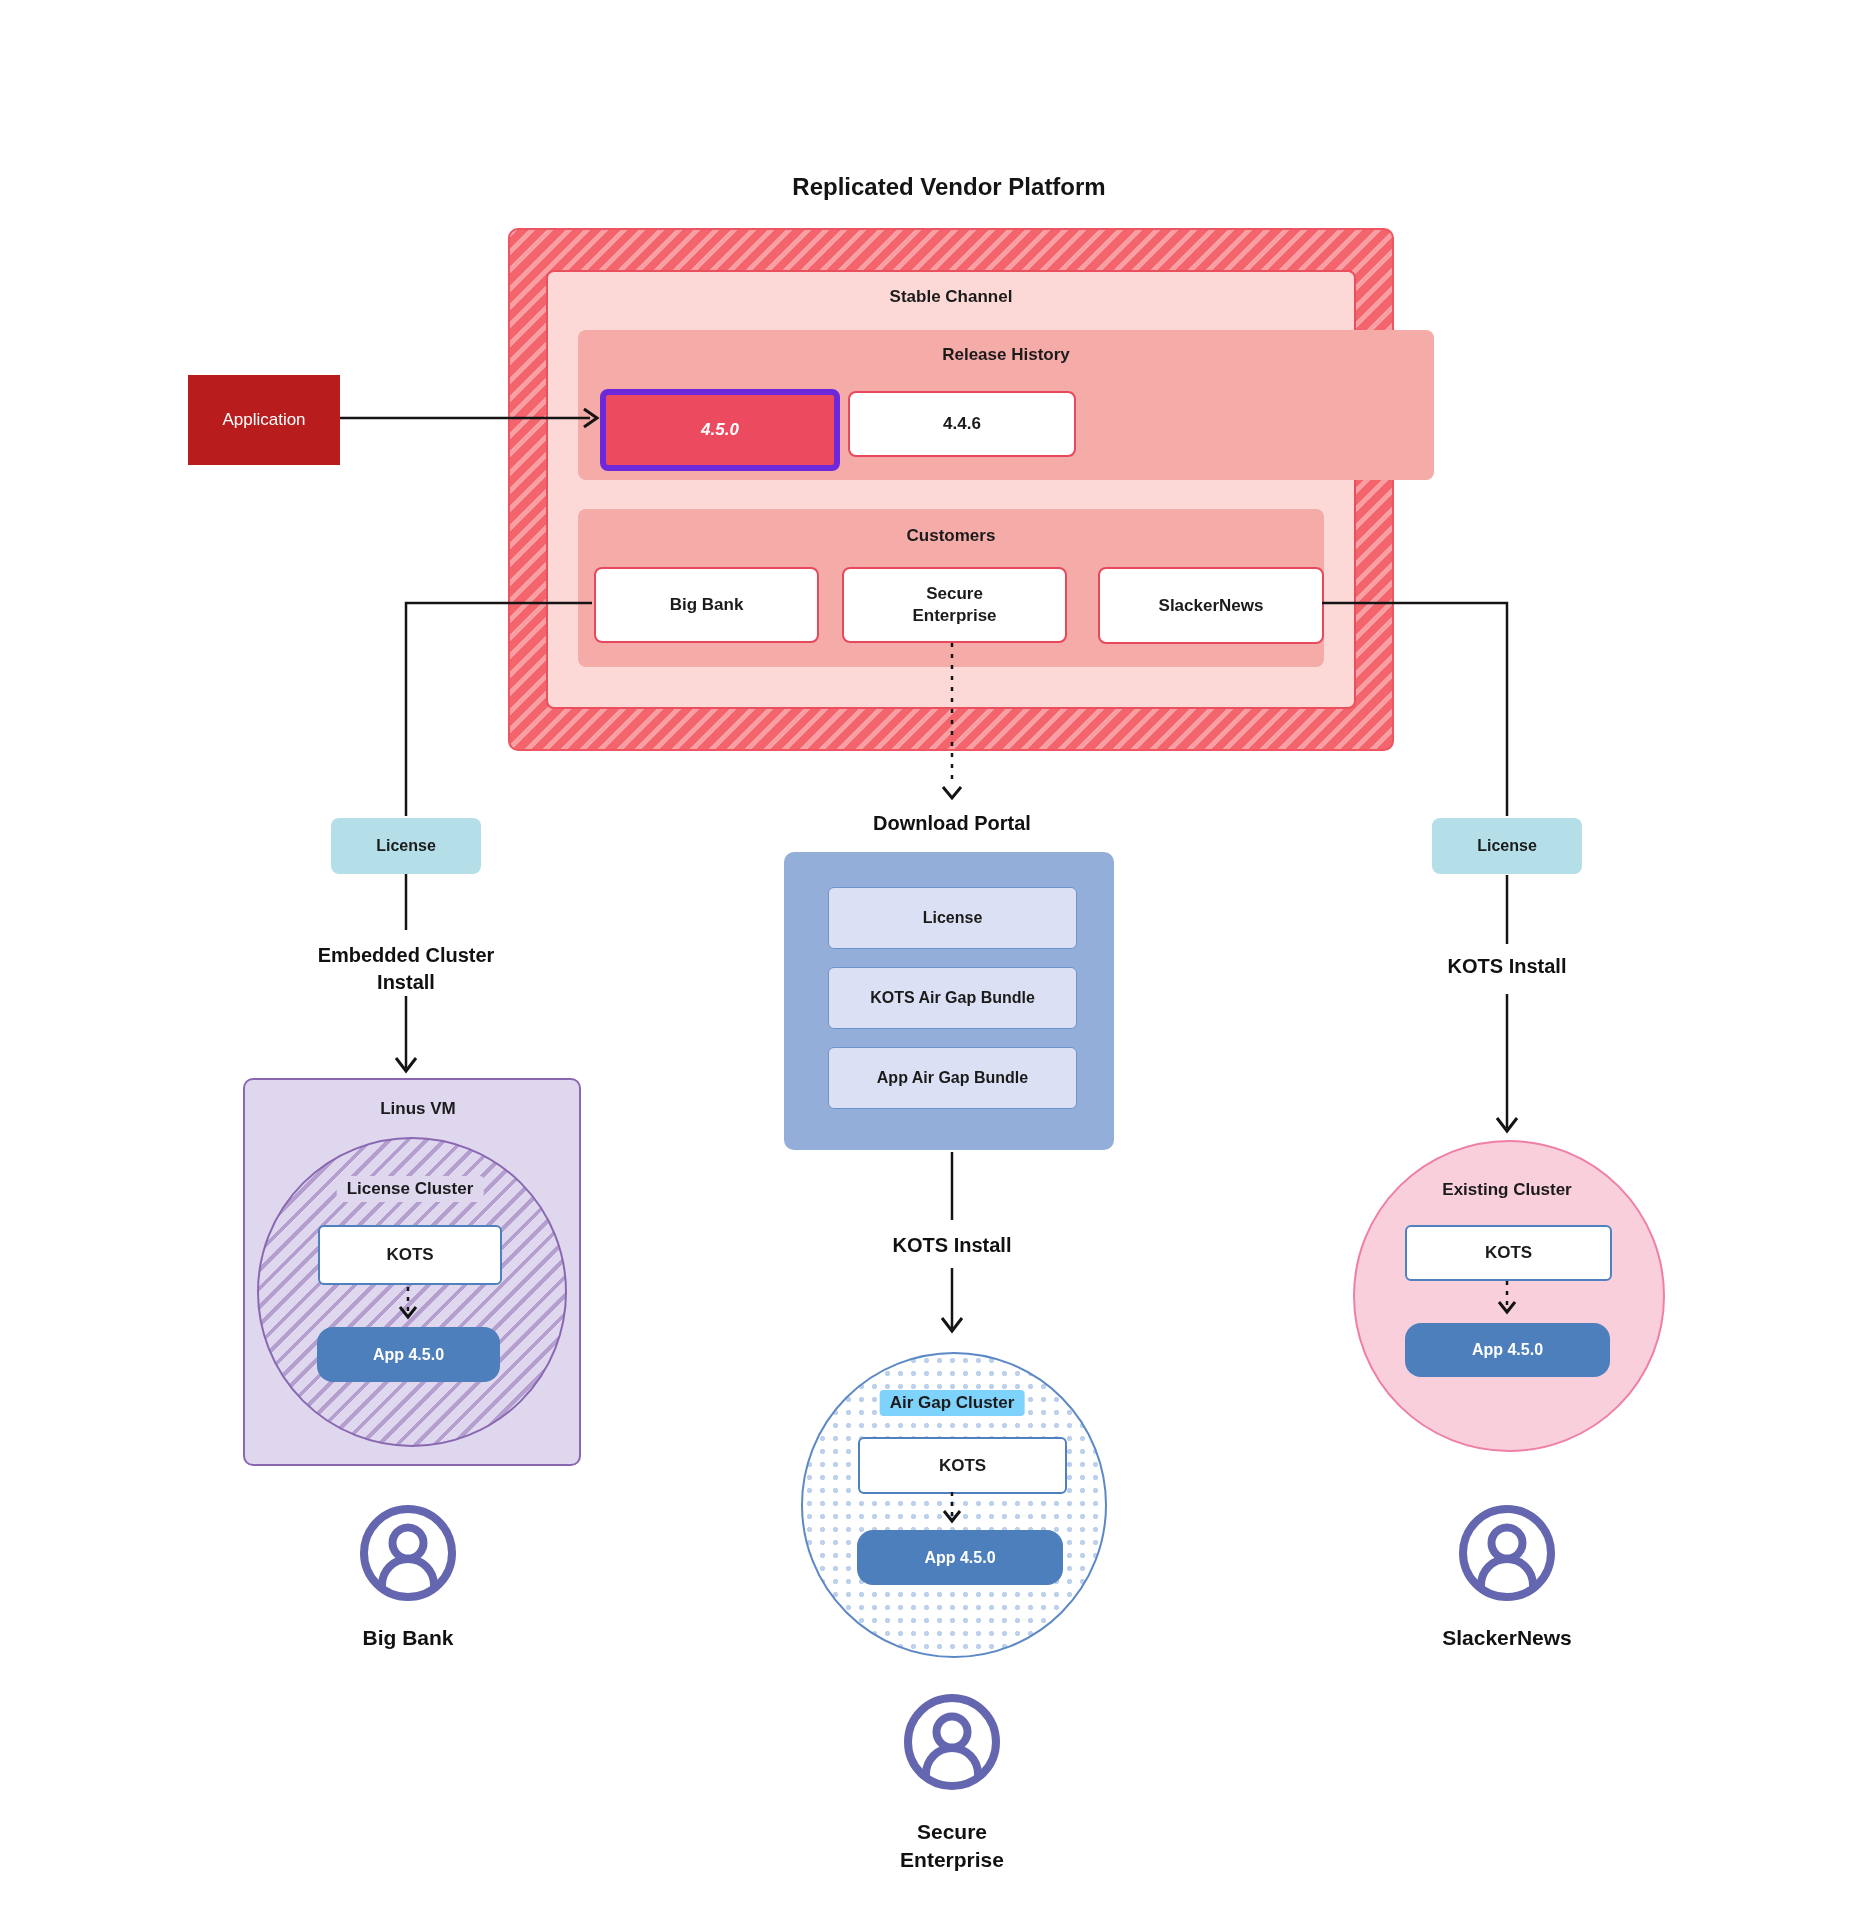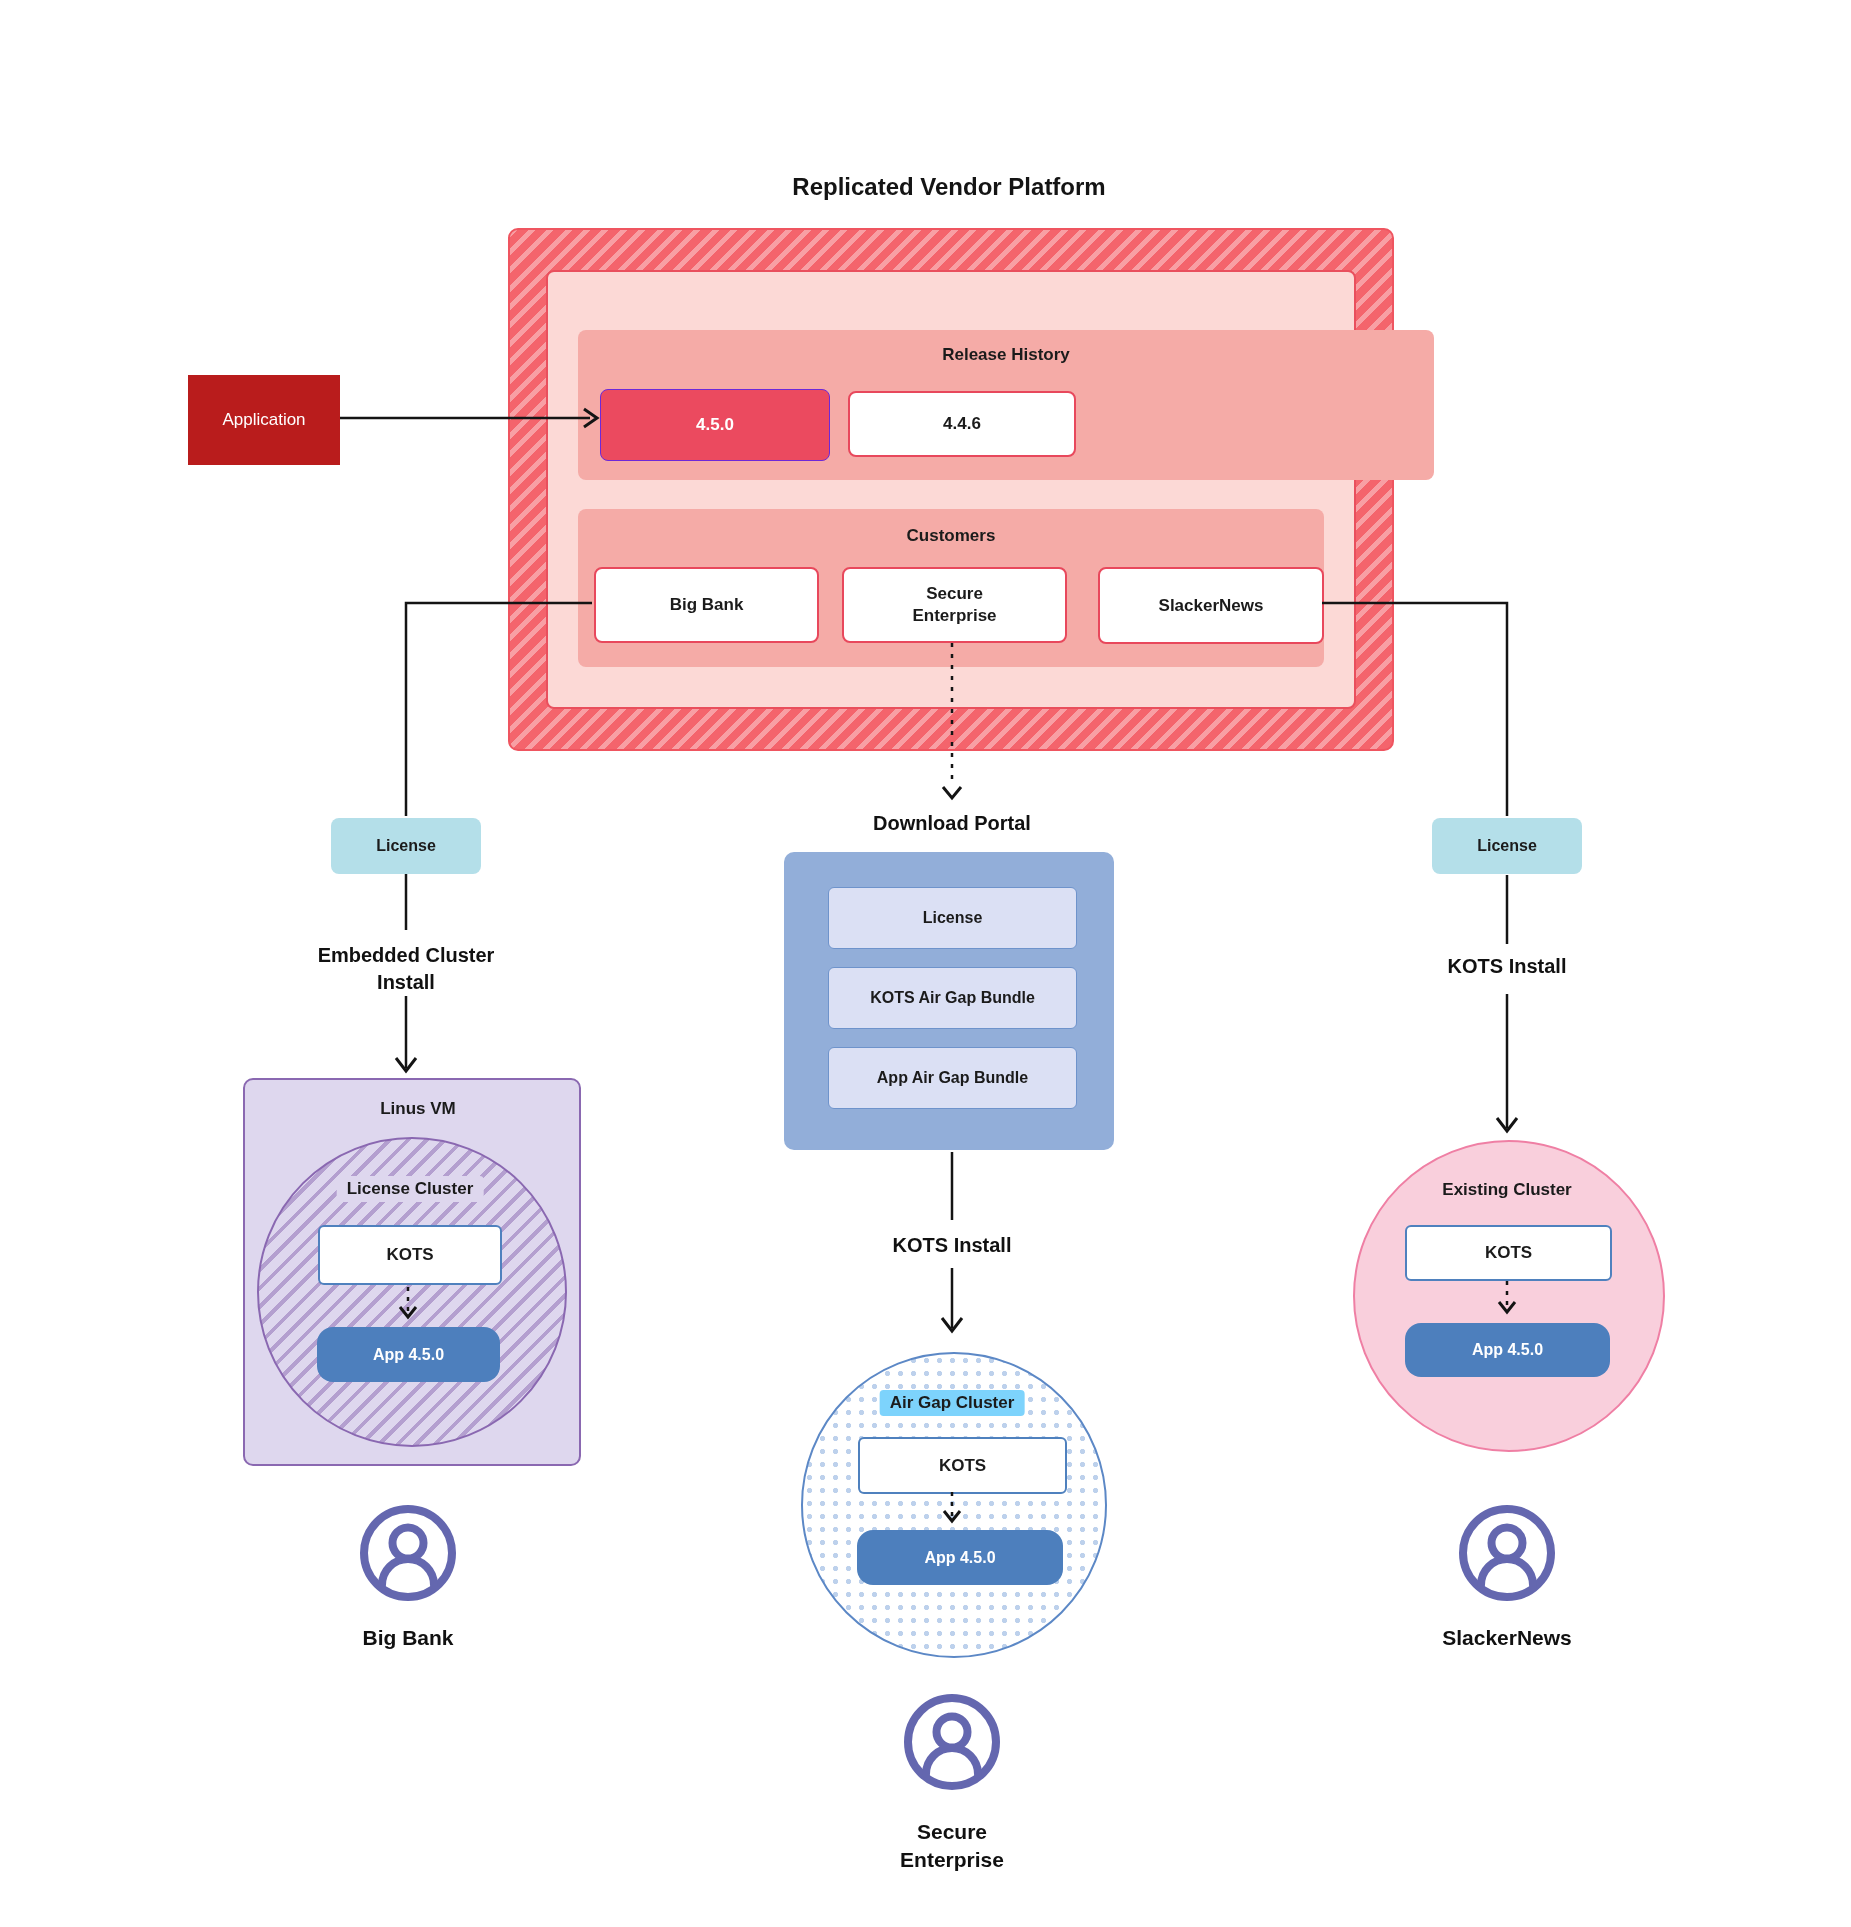--- a/index.html
+++ b/index.html
@@ -7,21 +7,21 @@
     font-family:"Liberation Sans",sans-serif;color:#1b1b1b;overflow:hidden;}
   .abs{position:absolute;}
   .cc{position:absolute;display:flex;align-items:center;justify-content:center;text-align:center;}
   .title{font-size:24px;font-weight:600;color:#141414;}
   .platform{background-color:#f4646c;
     background-image:repeating-linear-gradient(135deg,rgba(255,255,255,.38) 0 5px,rgba(0,0,0,0) 5px 13px);
     border:2px solid #ef5560;border-radius:10px;}
   .stable{background:#fcd9d6;border:2px solid #e94f5d;border-radius:8px;}
   .section{background:#f5aba7;border-radius:8px;}
   .section-label,.stable-label{font-size:17px;font-weight:600;color:#1b1b1b;}
-  .ver-current{background:#eb4a5f;border:1px solid #6d28d9;border-radius:8px;color:#fff;font-size:17px;font-weight:600;}
+  .ver-current{background:#eb4a5f;border:6px solid #6d28d9;border-radius:8px;color:#fff;font-size:17px;font-weight:600;font-style:italic;}
   .ver-old{background:#fff;border:2px solid #e8485c;border-radius:8px;font-size:17px;font-weight:600;}
   .cust{background:#fff;border:2px solid #e8485c;border-radius:8px;font-size:17px;font-weight:600;line-height:22px;}
   .narrow{max-width:100px;display:inline-block;}
   .application{background:#b91c1c;border-radius:0;color:#fff;font-size:17px;font-weight:400;}
   .license{background:#b4dfe9;border-radius:8px;font-size:16px;font-weight:600;}
   .install-label{position:absolute;font-size:20px;font-weight:600;color:#111;text-align:center;line-height:27px;}
   .portal{background:#92aed9;border-radius:10px;}
   .portal-item{background:#dbe0f4;border:1.5px solid #6e93cb;border-radius:6px;font-size:16px;font-weight:600;}
   .vmbox{background:#ded7ee;border:2.5px solid #8a68b1;border-radius:10px;}
   .vm-label,.cluster-label{font-size:17px;font-weight:600;color:#1b1b1b;}
@@ -43,20 +43,21 @@
 </head>
 <body>
 
 <div class="canvas">
 
   <div class="cc title" style="left:549px;top:172px;width:800px;height:30px;">Replicated Vendor Platform</div>
 
   <div class="abs platform" style="left:508px;top:228px;width:882px;height:519px;">
 
     <div class="abs stable" style="left:36px;top:40px;width:806px;height:435px;">
+      <div class="cc stable-label" style="left:0;top:14px;width:100%;height:22px;">Stable Channel</div>
 
       <div class="abs section" style="left:30px;top:58px;width:856px;height:150px;">
         <div class="cc section-label" style="left:0;top:14px;width:100%;height:22px;">Release History</div>
         <div class="cc ver-current" style="left:22px;top:59px;width:228px;height:70px;">4.5.0</div>
         <div class="cc ver-old" style="left:270px;top:61px;width:224px;height:62px;">4.4.6</div>
       </div>
 
       <div class="abs section" style="left:30px;top:237px;width:746px;height:158px;">
         <div class="cc section-label" style="left:0;top:16px;width:100%;height:22px;">Customers</div>
         <div class="cc cust" style="left:16px;top:58px;width:221px;height:72px;">Big Bank</div>

